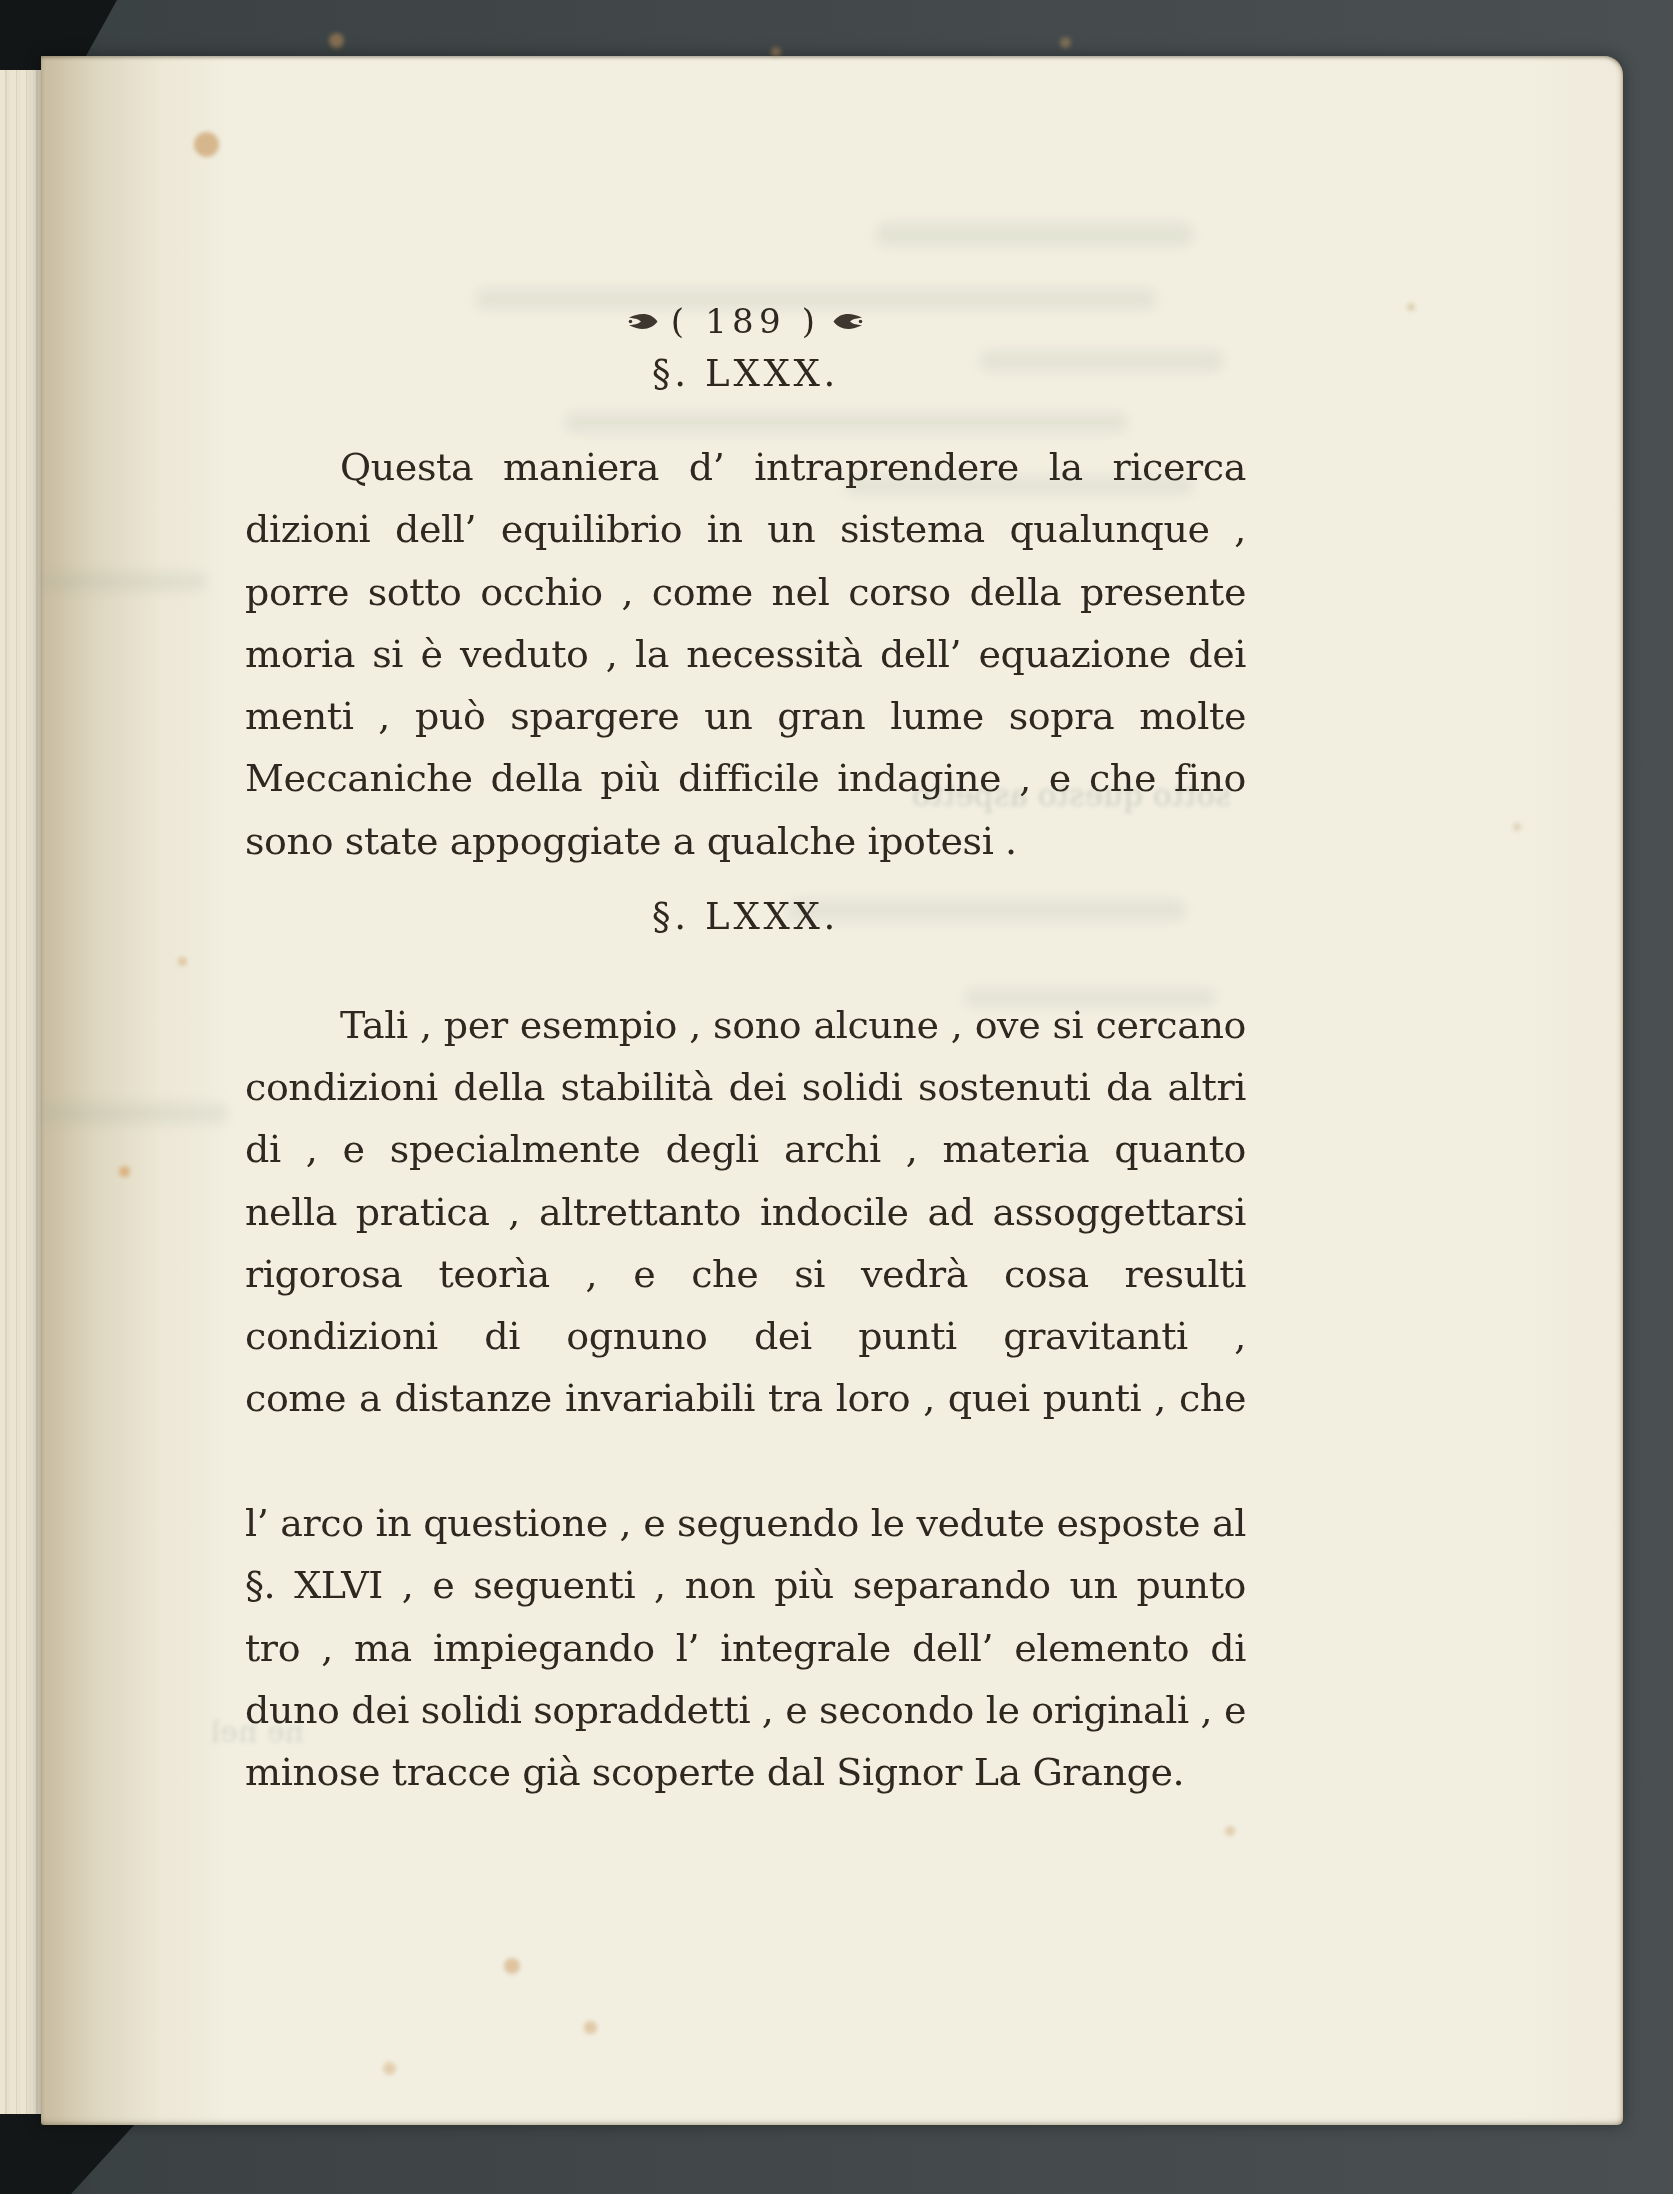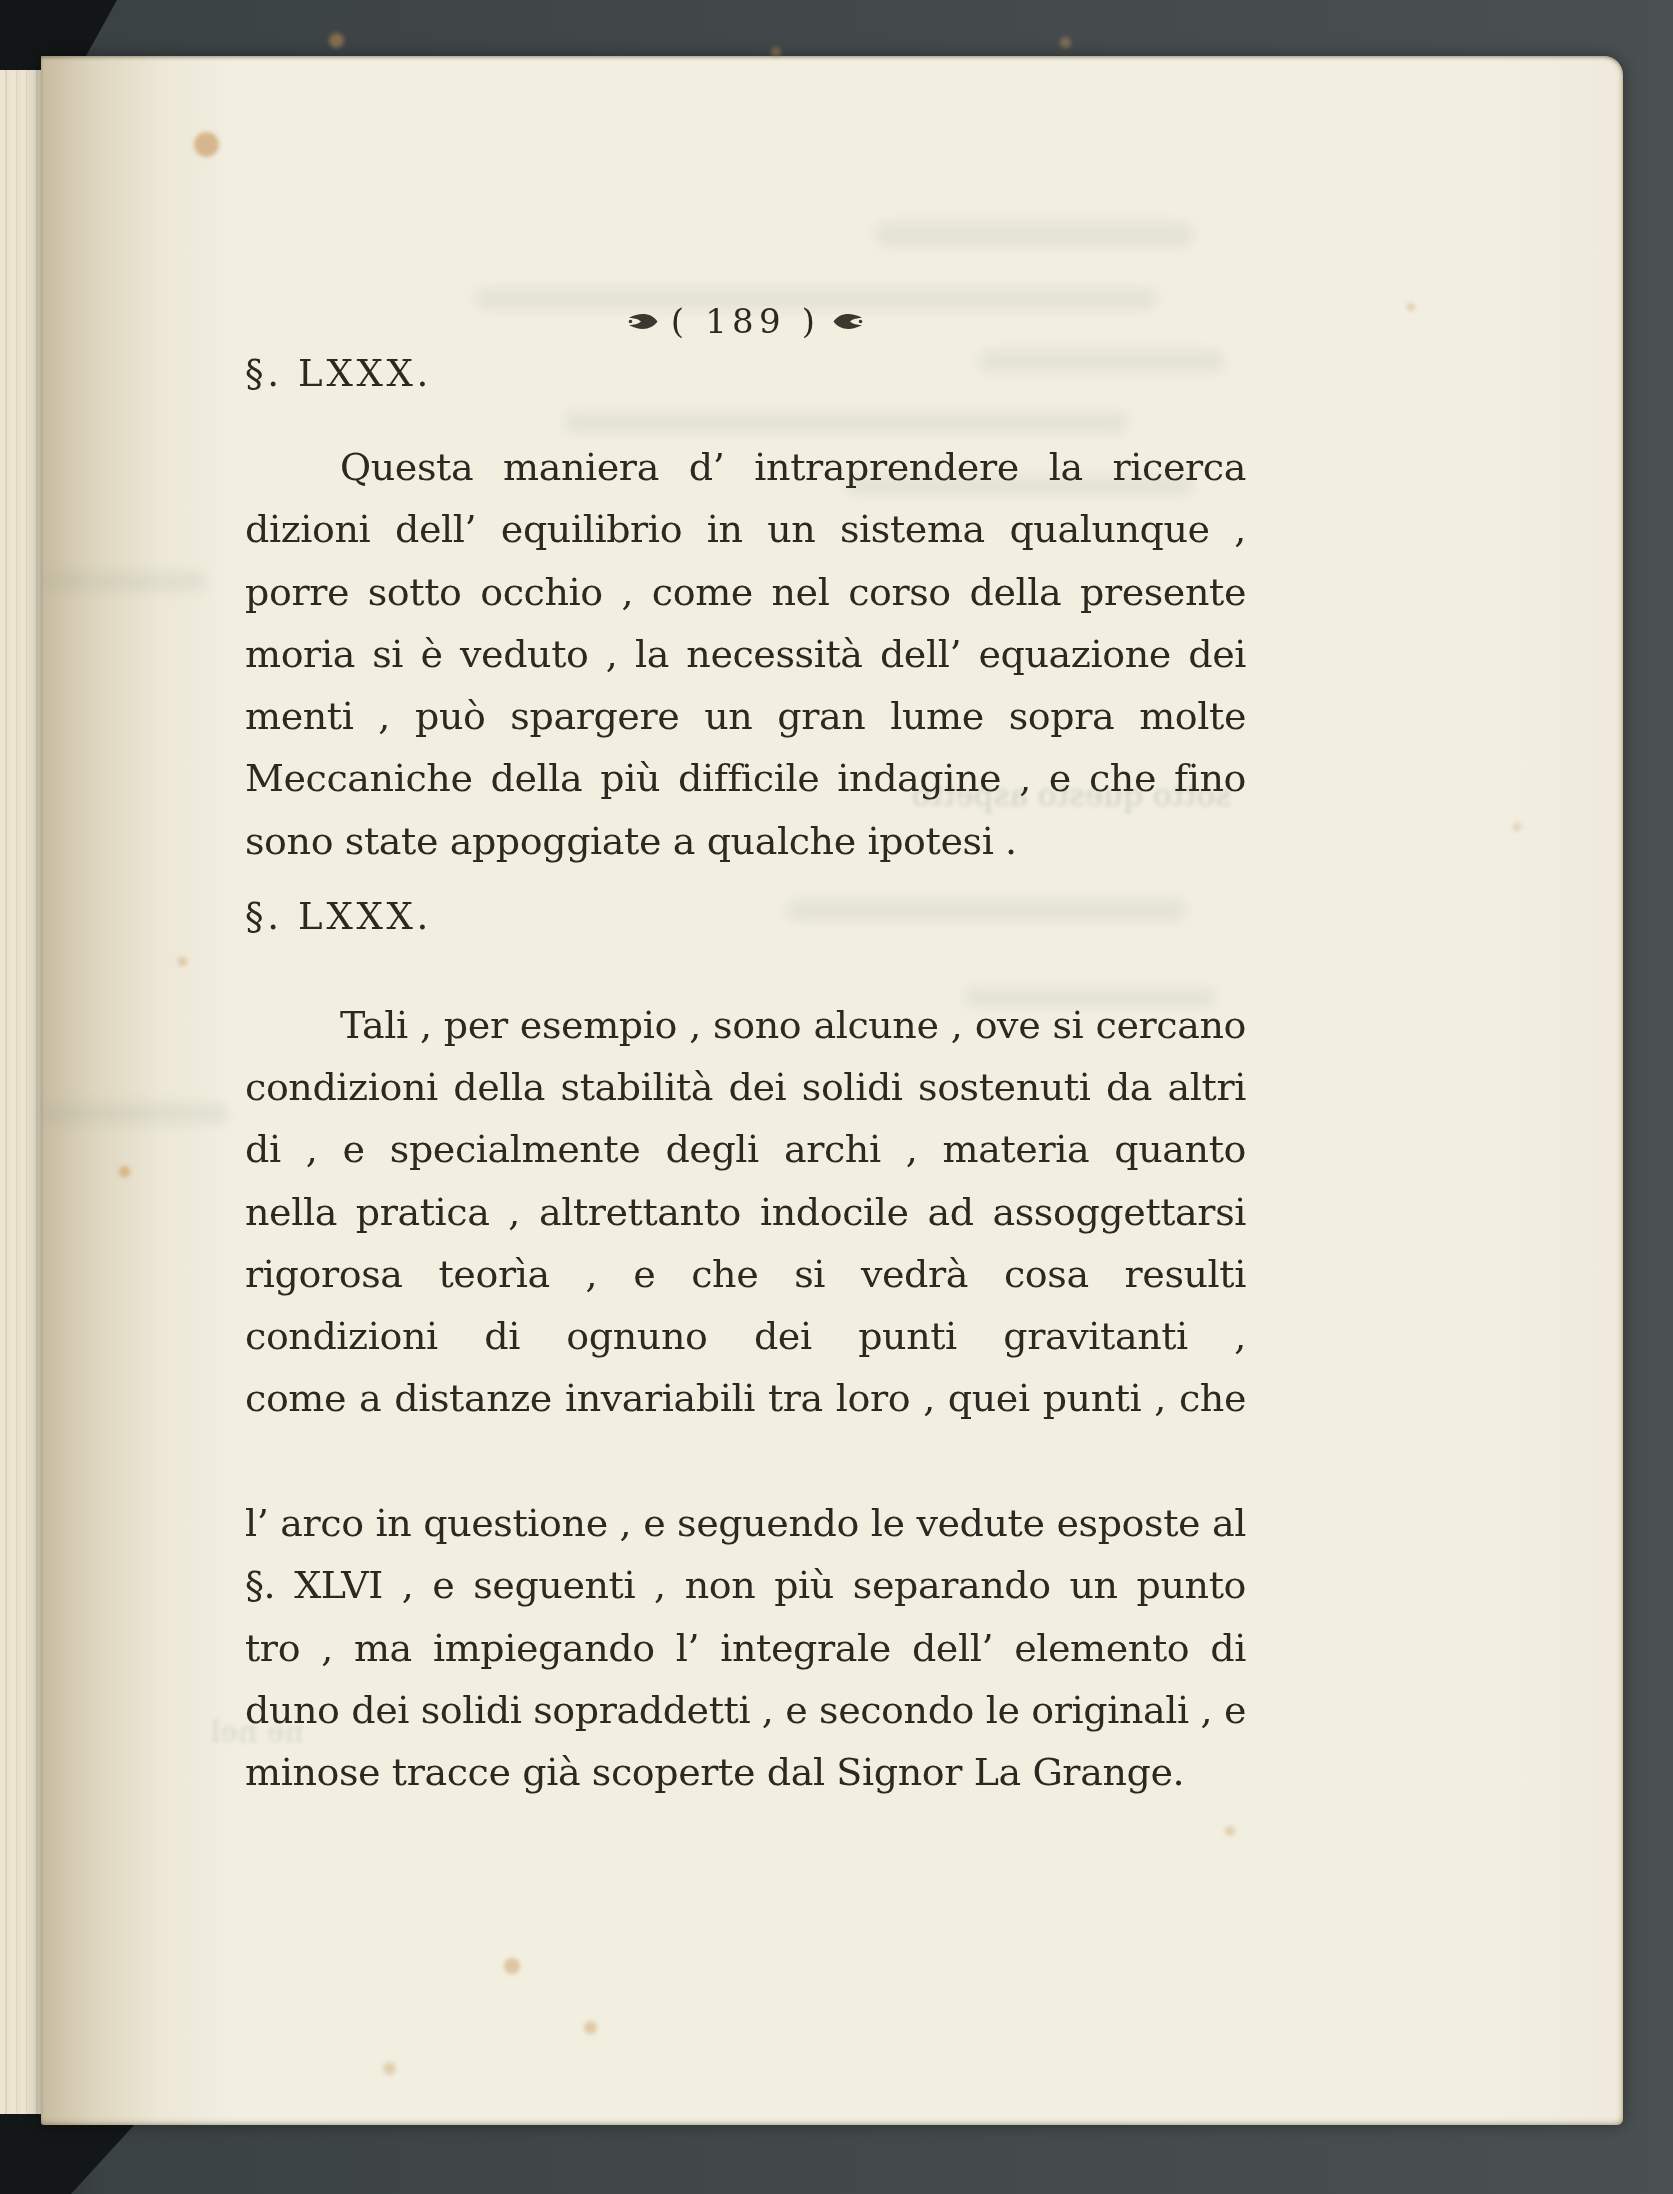--- a/index.html
+++ b/index.html
@@ -24,21 +24,21 @@
     border-radius:0 19px 6px 3px;
     box-shadow:0 0 16.3px rgba(0,0,0,.4),
       inset 0 3px 4.4px -2.2px rgba(60,55,40,.55),
       inset -3.7px 0 6px -3px rgba(150,110,50,.4),
       inset 0 -4.4px 7.4px -4.4px rgba(60,55,40,.5);}
   
   .pageno-row{position:absolute;left:245px;top:295px;width:1001px;height:52px;
     display:flex;justify-content:center;align-items:center;gap:12px;color:#2e2820;}
   .pageno-num{font-size:34px;line-height:44px;letter-spacing:5.2px;}
   .fleuron{width:33px;height:21px;opacity:.92;}
-  .sec-heading{position:absolute;left:245px;width:1001px;
+  .sec-heading{position:absolute;left:245px;width:1001px;text-align:center;
     font-size:37px;line-height:46px;color:#2e2820;letter-spacing:3.7px;}
   #heading-1{top:351px;}
   #heading-2{top:894px;}
   .tline{position:absolute;left:245px;width:1001px;height:65px;overflow:hidden;
     font-size:38px;line-height:62px;color:#2e2820;letter-spacing:-0.4px;
     text-align:justify;text-align-last:justify;box-sizing:border-box;}
   .tline.first{padding-left:95px;}
   .tline.lastline{text-align:center;text-align-last:left;}
   
   .p1-0{top:436px}.p1-1{top:498px}.p1-2{top:561px}.p1-3{top:623px}

